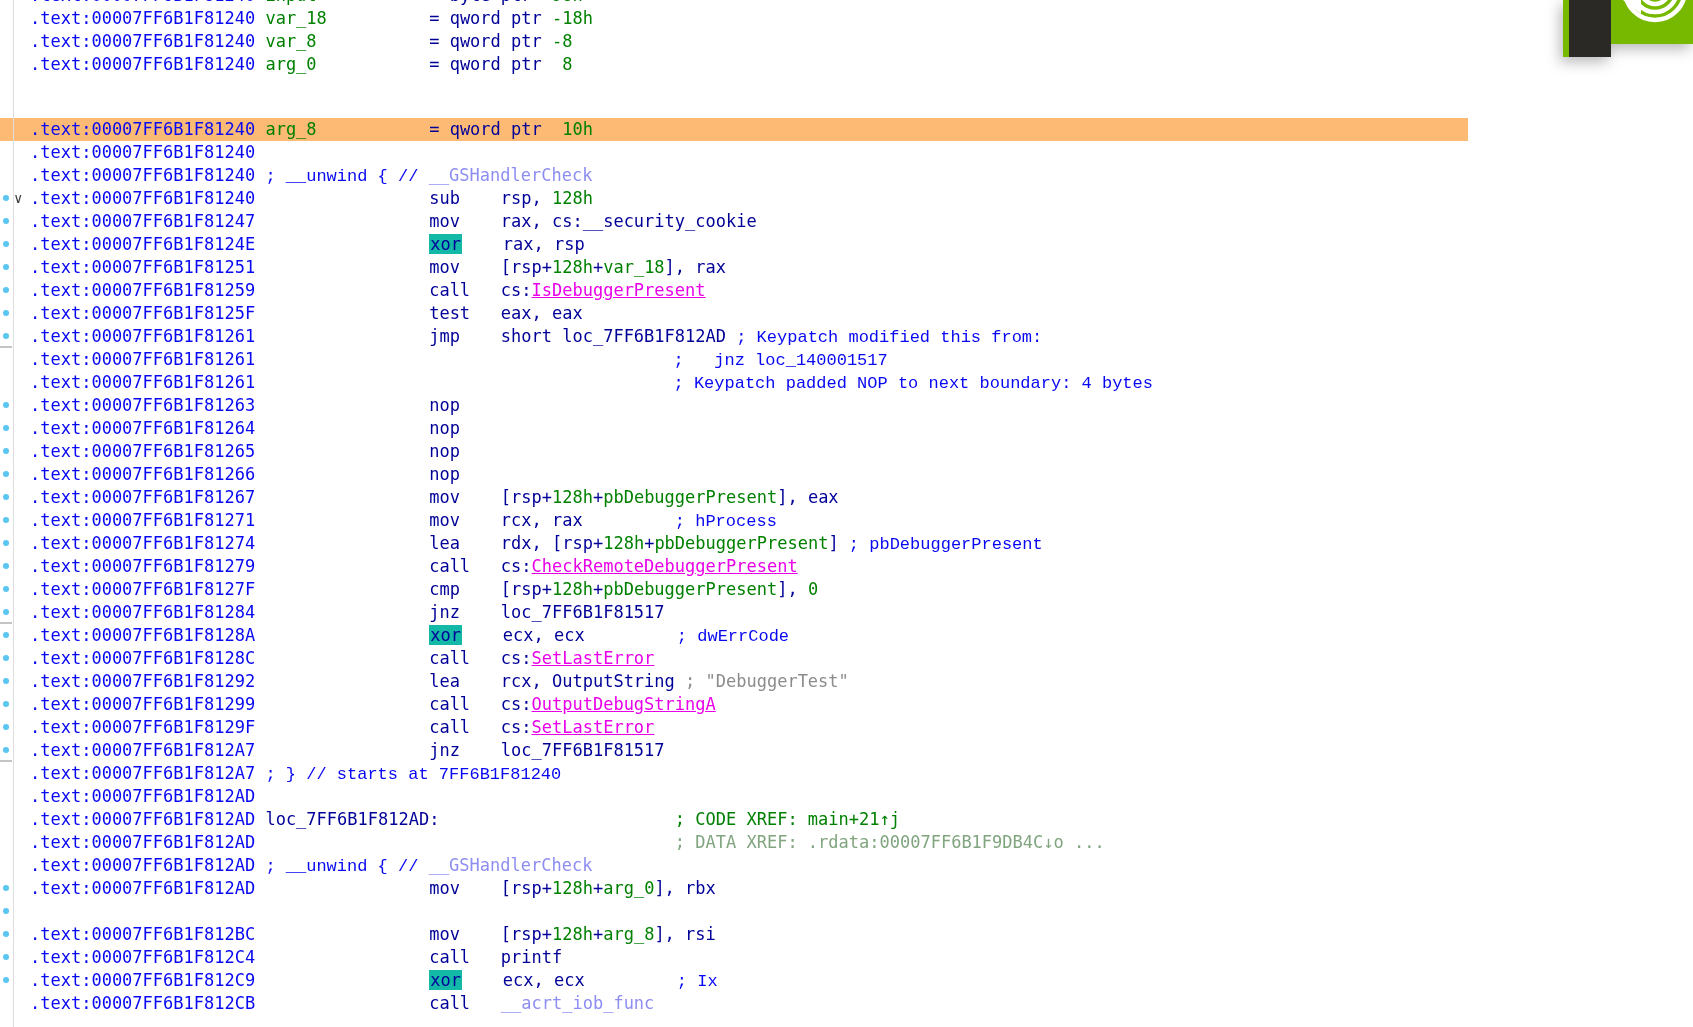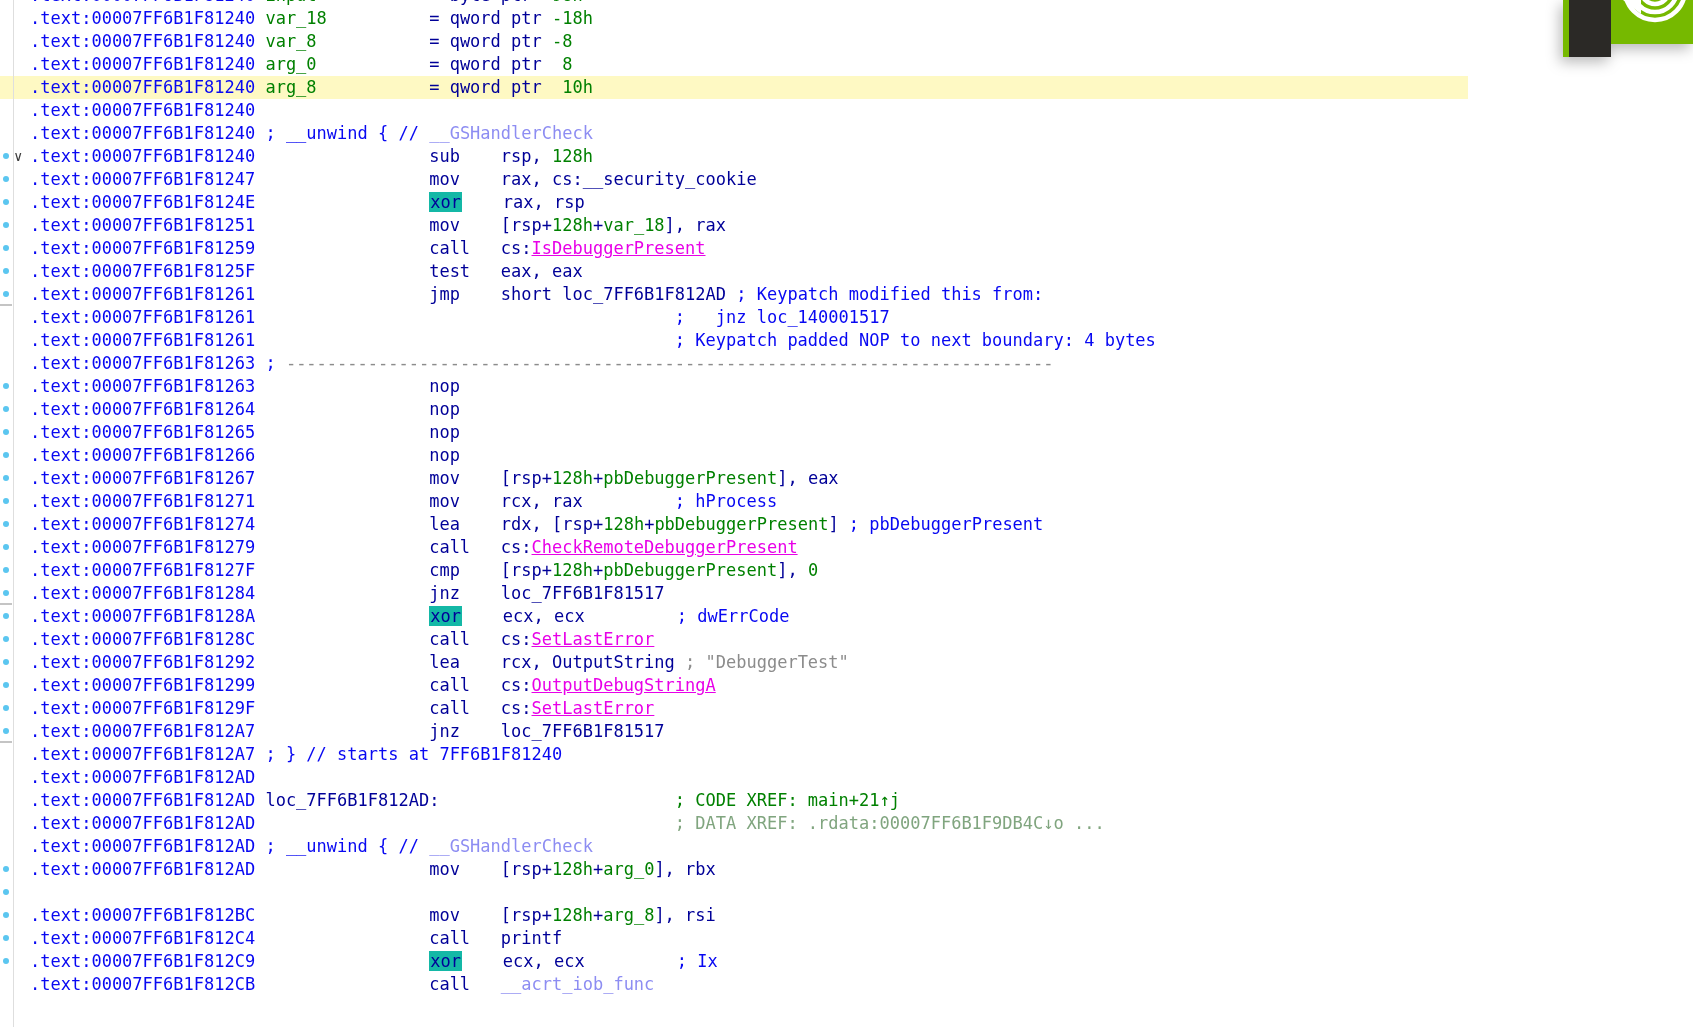--- a/index.html
+++ b/index.html
@@ -1,33 +1,33 @@
 <!DOCTYPE html>
 <html><head>
 <meta charset="utf-8">
 <style>
   html,body{margin:0;padding:0;background:#ffffff;}
   body{width:1693px;height:1027px;overflow:hidden;position:relative;
        font-family:"DejaVu Sans Mono","Liberation Mono",monospace;}
   #listing{position:absolute;left:0;top:-16px;right:0;}
   .row{position:relative;height:23px;line-height:23px;white-space:pre;
        font-size:17px;width:1468px;}
-  .row.hl{background:#fef9c3;}
+  .row.hl{background:#fdba74;margin-top:42px;}
   .code{position:absolute;left:30px;top:0;}
   
   #gutter-border{position:absolute;left:13px;top:0;height:1027px;width:1px;background:#dedede;z-index:3;}
   .dot{position:absolute;left:3px;top:8px;width:6px;height:6px;border-radius:50%;background:#5bc6f0;}
   .tick{position:absolute;left:0;top:21px;width:12px;height:2px;background:#c4c4c4;}
   .arrow{position:absolute;left:14px;top:0;color:#3d3d3d;font-size:14px;z-index:4;}
   
   .c-a{color:#0808f2;}                 
   .c-k{color:#000098;}                 
   .c-n{color:#008000;}                 
   .c-m{color:#e800e8;text-decoration:underline;}                 
-  .c-c{color:#0808f2;}                 
+  .c-c{color:#0808f2;font-family:Liberation Mono, monospace;}                 
   .c-l{color:#8d8df2;}                 
   .c-s{color:#8c8c8c;}                 
   .c-x{color:#80a57f;}                 
   .c-y{color:#000098;background:#14b8a6;padding:0 1px;} 
   
   #logo{position:absolute;left:1563px;top:0;width:130px;height:80px;z-index:5;
         filter:drop-shadow(-3px 5px 7px rgba(0,0,0,0.28));}
   #logo .strip{position:absolute;left:0;top:0;width:6px;height:57px;}
   #logo .dark{position:absolute;left:6px;top:0;width:42px;height:57px;}
   #logo .sq{position:absolute;left:48px;top:0;width:82px;height:44px;overflow:hidden;}
@@ -47,21 +47,20 @@
     <div class="row"><span class="code"><span class="c-a">.text:00007FF6B1F81240 </span><span class="c-c">; __unwind { // </span><span class="c-l">__GSHandlerCheck</span></span></div>
     <div class="row"><span class="dot"></span><span class="arrow">∨</span><span class="code"><span class="c-a">.text:00007FF6B1F81240 </span><span class="c-k">                sub    rsp, </span><span class="c-n">128h</span></span></div>
     <div class="row"><span class="dot"></span><span class="code"><span class="c-a">.text:00007FF6B1F81247 </span><span class="c-k">                mov    rax, cs:__security_cookie</span></span></div>
     <div class="row"><span class="dot"></span><span class="code"><span class="c-a">.text:00007FF6B1F8124E </span><span class="c-k">                </span><span class="c-y">xor</span><span class="c-k">    rax, rsp</span></span></div>
     <div class="row"><span class="dot"></span><span class="code"><span class="c-a">.text:00007FF6B1F81251 </span><span class="c-k">                mov    [rsp+</span><span class="c-n">128h</span><span class="c-k">+</span><span class="c-n">var_18</span><span class="c-k">], rax</span></span></div>
     <div class="row"><span class="dot"></span><span class="code"><span class="c-a">.text:00007FF6B1F81259 </span><span class="c-k">                call   cs:</span><span class="c-m">IsDebuggerPresent</span></span></div>
     <div class="row"><span class="dot"></span><span class="code"><span class="c-a">.text:00007FF6B1F8125F </span><span class="c-k">                test   eax, eax</span></span></div>
     <div class="row"><span class="dot"></span><span class="tick"></span><span class="code"><span class="c-a">.text:00007FF6B1F81261 </span><span class="c-k">                jmp    short loc_7FF6B1F812AD </span><span class="c-c">; Keypatch modified this from:</span></span></div>
     <div class="row"><span class="code"><span class="c-a">.text:00007FF6B1F81261 </span><span class="c-c">                                        ;   jnz loc_140001517</span></span></div>
     <div class="row"><span class="code"><span class="c-a">.text:00007FF6B1F81261 </span><span class="c-c">                                        ; Keypatch padded NOP to next boundary: 4 bytes</span></span></div>
-    <div class="row"><span class="code"><span class="c-a">.text:00007FF6B1F81263 </span><span class="c-c">; </span><span class="c-s">---------------------------------------------------------------------------</span></span></div>
     <div class="row"><span class="dot"></span><span class="code"><span class="c-a">.text:00007FF6B1F81263 </span><span class="c-k">                nop</span></span></div>
     <div class="row"><span class="dot"></span><span class="code"><span class="c-a">.text:00007FF6B1F81264 </span><span class="c-k">                nop</span></span></div>
     <div class="row"><span class="dot"></span><span class="code"><span class="c-a">.text:00007FF6B1F81265 </span><span class="c-k">                nop</span></span></div>
     <div class="row"><span class="dot"></span><span class="code"><span class="c-a">.text:00007FF6B1F81266 </span><span class="c-k">                nop</span></span></div>
     <div class="row"><span class="dot"></span><span class="code"><span class="c-a">.text:00007FF6B1F81267 </span><span class="c-k">                mov    [rsp+</span><span class="c-n">128h</span><span class="c-k">+</span><span class="c-n">pbDebuggerPresent</span><span class="c-k">], eax</span></span></div>
     <div class="row"><span class="dot"></span><span class="code"><span class="c-a">.text:00007FF6B1F81271 </span><span class="c-k">                mov    rcx, rax         </span><span class="c-c">; hProcess</span></span></div>
     <div class="row"><span class="dot"></span><span class="code"><span class="c-a">.text:00007FF6B1F81274 </span><span class="c-k">                lea    rdx, [rsp+</span><span class="c-n">128h</span><span class="c-k">+</span><span class="c-n">pbDebuggerPresent</span><span class="c-k">] </span><span class="c-c">; pbDebuggerPresent</span></span></div>
     <div class="row"><span class="dot"></span><span class="code"><span class="c-a">.text:00007FF6B1F81279 </span><span class="c-k">                call   cs:</span><span class="c-m">CheckRemoteDebuggerPresent</span></span></div>
     <div class="row"><span class="dot"></span><span class="code"><span class="c-a">.text:00007FF6B1F8127F </span><span class="c-k">                cmp    [rsp+</span><span class="c-n">128h</span><span class="c-k">+</span><span class="c-n">pbDebuggerPresent</span><span class="c-k">], </span><span class="c-n">0</span></span></div>
     <div class="row"><span class="dot"></span><span class="tick"></span><span class="code"><span class="c-a">.text:00007FF6B1F81284 </span><span class="c-k">                jnz    loc_7FF6B1F81517</span></span></div>

